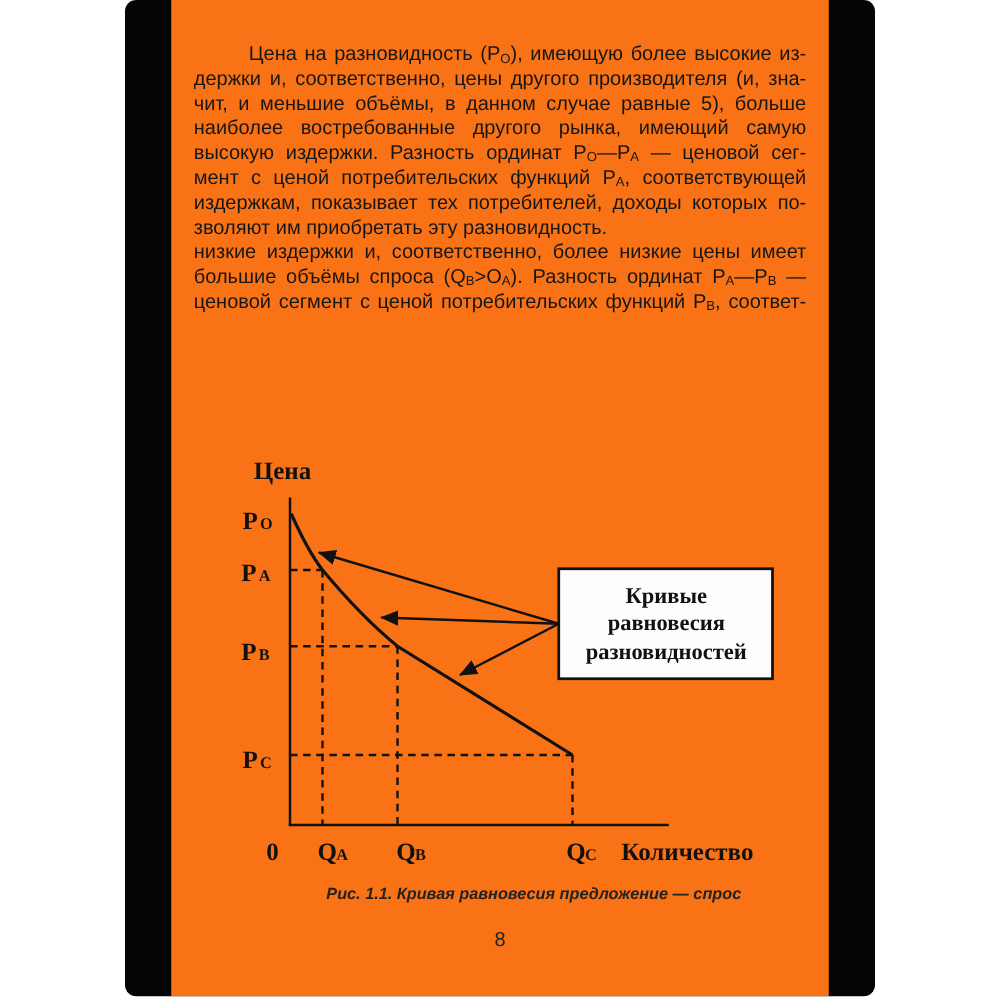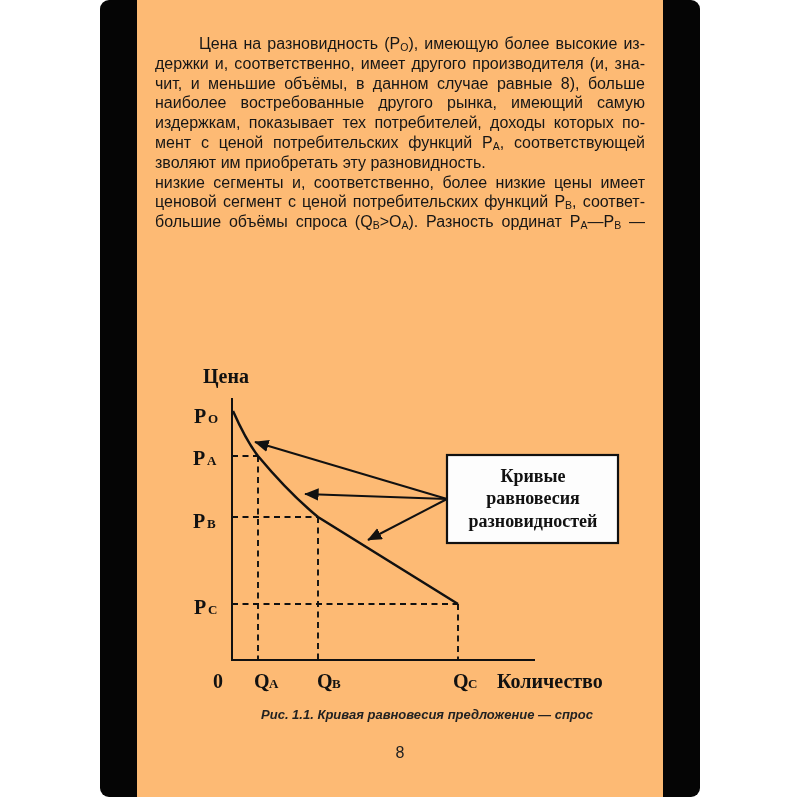--- a/index.html
+++ b/index.html
@@ -6,21 +6,21 @@
   body{
     width:800px;height:800px;background:#ffffff;overflow:hidden;
     font-family:"Liberation Sans",sans-serif;
   }
   .photo{
     position:absolute;left:100px;top:0;width:600px;height:797px;
     background:#050505;border-radius:9px;overflow:hidden;
   }
   .page{
     position:absolute;left:37px;top:0;width:526px;height:797px;
-    background:#fdba74;color:#1b1b1b;
+    background:#f97316;color:#1b1b1b;
   }
   
   .text-block{
     position:absolute;left:18px;top:34px;width:490px;
     font-size:16px;line-height:19.8px;color:#161616;
   }
   .para-line{
     height:19.8px;overflow:hidden;white-space:nowrap;
     text-align:justify;
   }
@@ -50,29 +50,30 @@
   }
 </style>
 </head>
 <body>
 
 <div class="photo">
   <div class="page">
 
     <div class="text-block">
         <div class="para-line justified first">Цена на разновидность (P<sub>O</sub>), имеющую более высокие из-</div>
-        <div class="para-line justified">держки и, соответственно, имеет другого производителя (и, зна-</div>
-        <div class="para-line justified">чит, и меньшие объёмы, в данном случае равные 8), больше</div>
+        <div class="para-line justified">держки и, соответственно, цены другого производителя (и, зна-</div>
+        <div class="para-line justified">чит, и меньшие объёмы, в данном случае равные 5), больше</div>
         <div class="para-line justified">наиболее востребованные другого рынка, имеющий самую</div>
+        <div class="para-line justified">высокую издержки. Разность ординат P<sub>O</sub>—P<sub>A</sub> — ценовой сег-</div>
+        <div class="para-line justified">мент с ценой потребительских функций P<sub>A</sub>, соответствующей</div>
         <div class="para-line justified">издержкам, показывает тех потребителей, доходы которых по-</div>
-        <div class="para-line justified">мент с ценой потребительских функций P<sub>A</sub>, соответствующей</div>
         <div class="para-line last">зволяют им приобретать эту разновидность.</div>
-        <div class="para-line justified">низкие сегменты и, соответственно, более низкие цены имеет</div>
+        <div class="para-line justified">низкие издержки и, соответственно, более низкие цены имеет</div>
+        <div class="para-line justified">большие объёмы спроса (Q<sub>B</sub>&gt;O<sub>A</sub>). Разность ординат P<sub>A</sub>—P<sub>B</sub> —</div>
         <div class="para-line justified">ценовой сегмент с ценой потребительских функций P<sub>B</sub>, соответ-</div>
-        <div class="para-line justified">большие объёмы спроса (Q<sub>B</sub>&gt;O<sub>A</sub>). Разность ординат P<sub>A</sub>—P<sub>B</sub> —</div>
       </div>
 
     <svg class="figure" width="526" height="360" viewBox="0 0 526 360">
       <defs>
         <marker id="arr" markerWidth="7.5" markerHeight="6.5" refX="6.8" refY="3.1" orient="auto">
           <path d="M0,0 L7.2,3.1 L0,6.2 Z" fill="#111"></path>
         </marker>
       </defs>
 
       <text class="axis-title" x="66" y="33">Цена</text>

